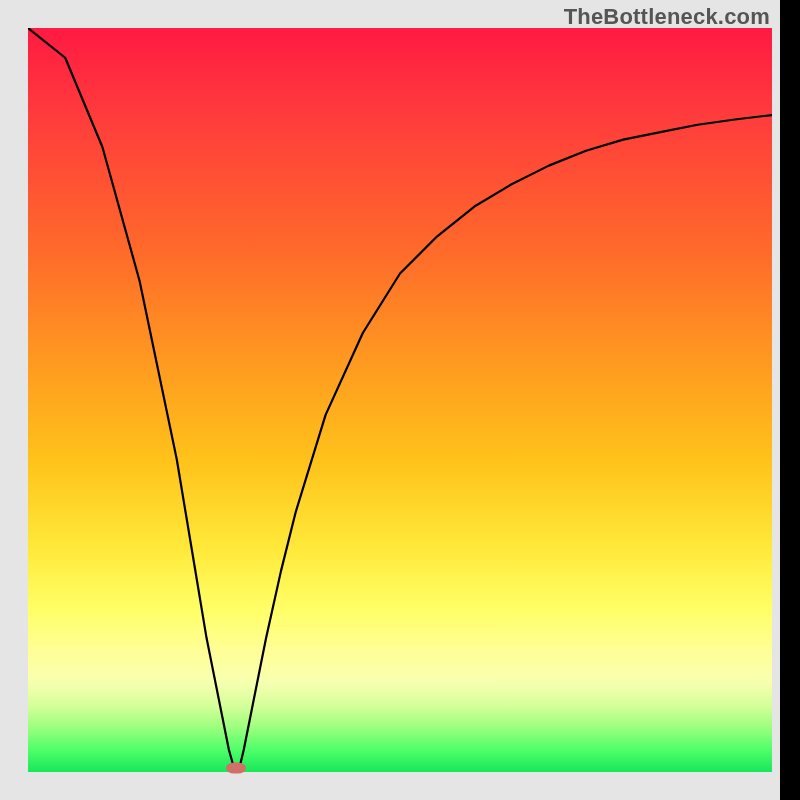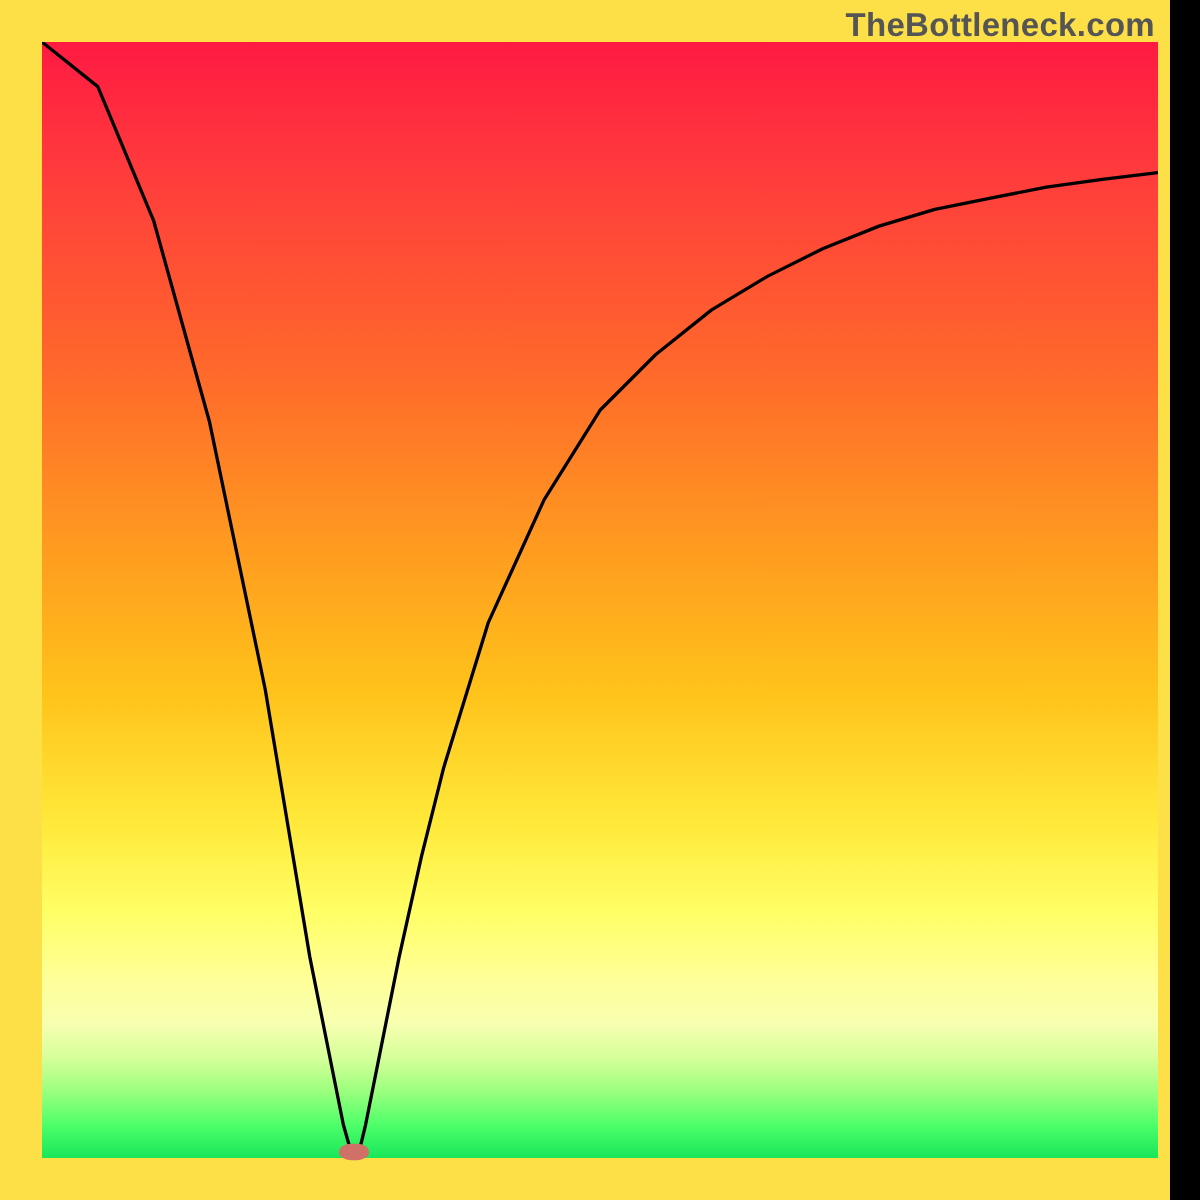--- a/index.html
+++ b/index.html
@@ -8,21 +8,21 @@
     width: 800px;
     height: 800px;
     background: #000;
     overflow: hidden;
     font-family: Arial, Helvetica, sans-serif;
   }
   .frame {
     position: relative;
     width: 780px;
     height: 800px;
-    background: #fde047;
+    background: #e5e5e5;
   }
   .watermark {
     position: absolute;
     top: 4px;
     right: 10px;
     color: #555;
     font-size: 22px;
     font-weight: 600;
     letter-spacing: 0.2px;
     z-index: 5;

